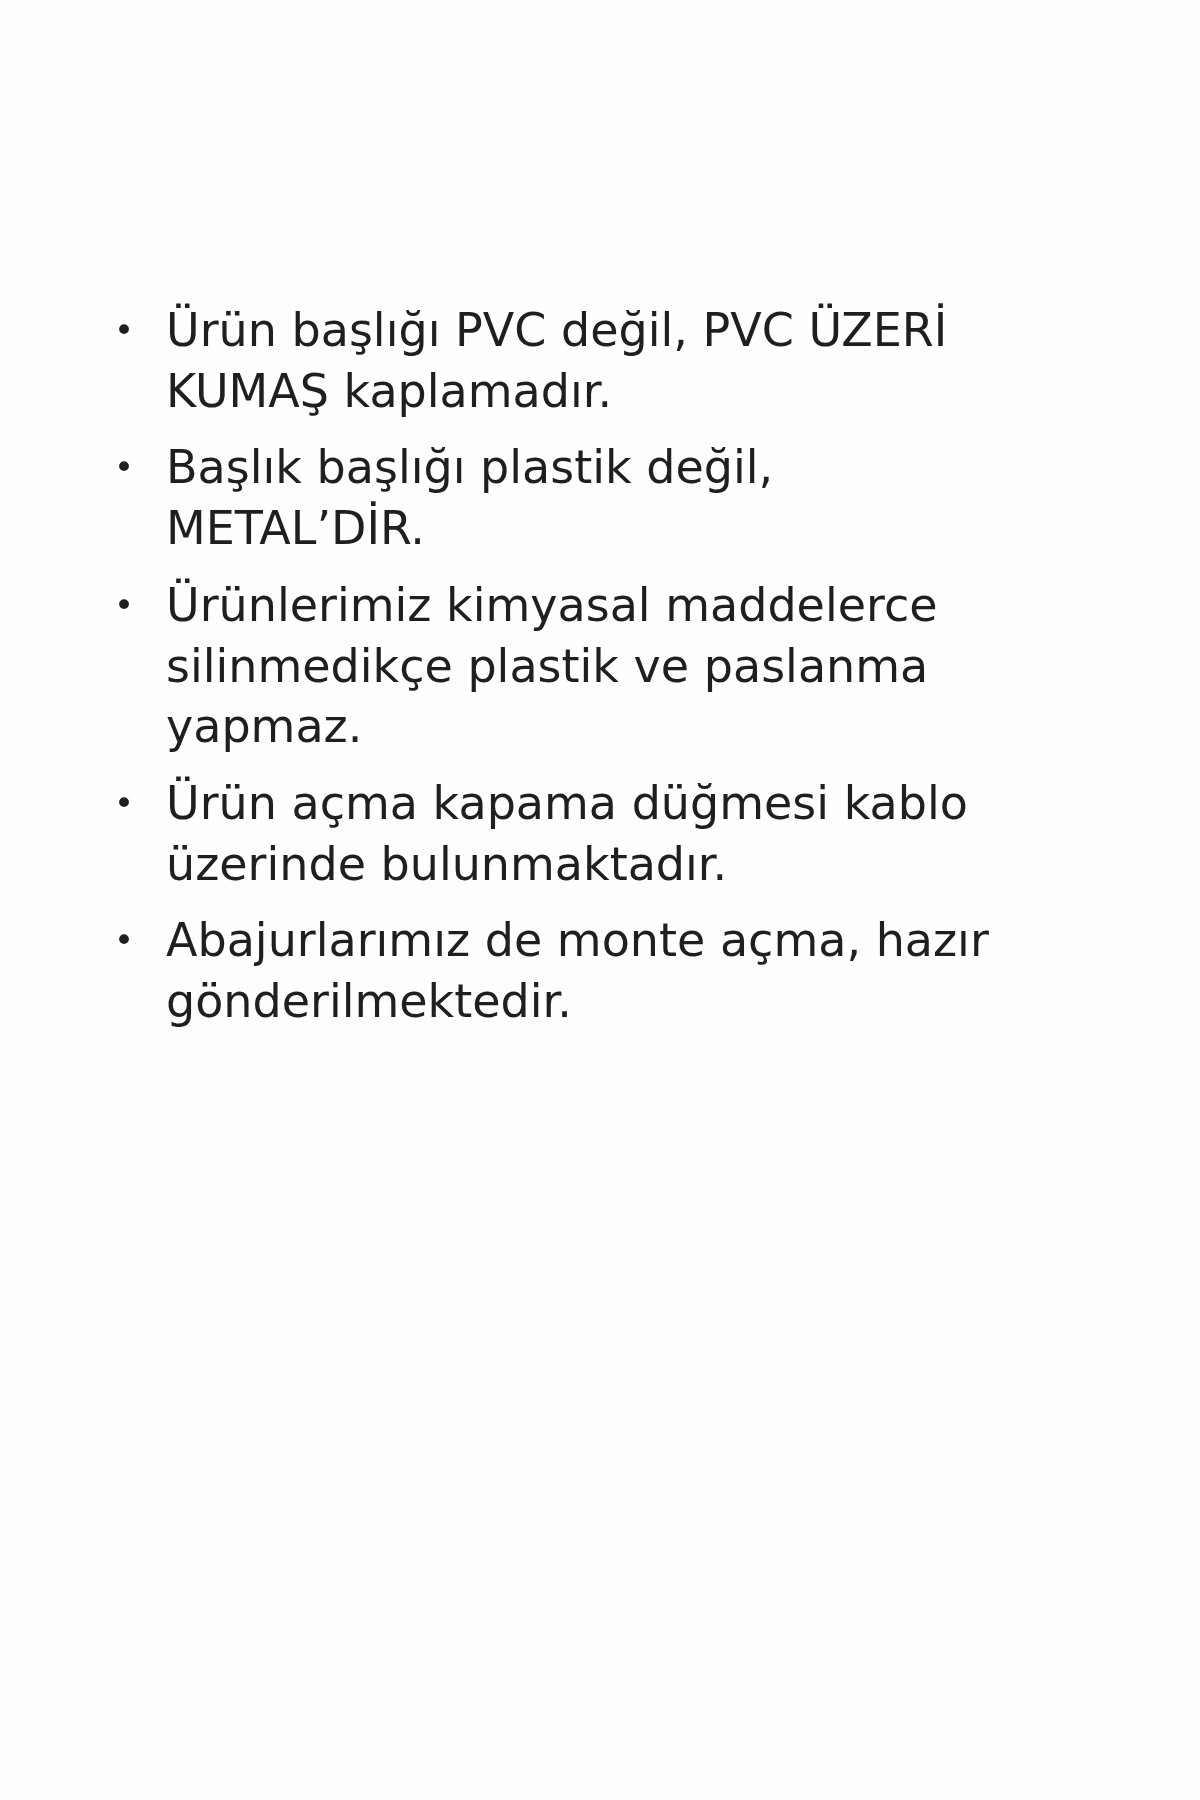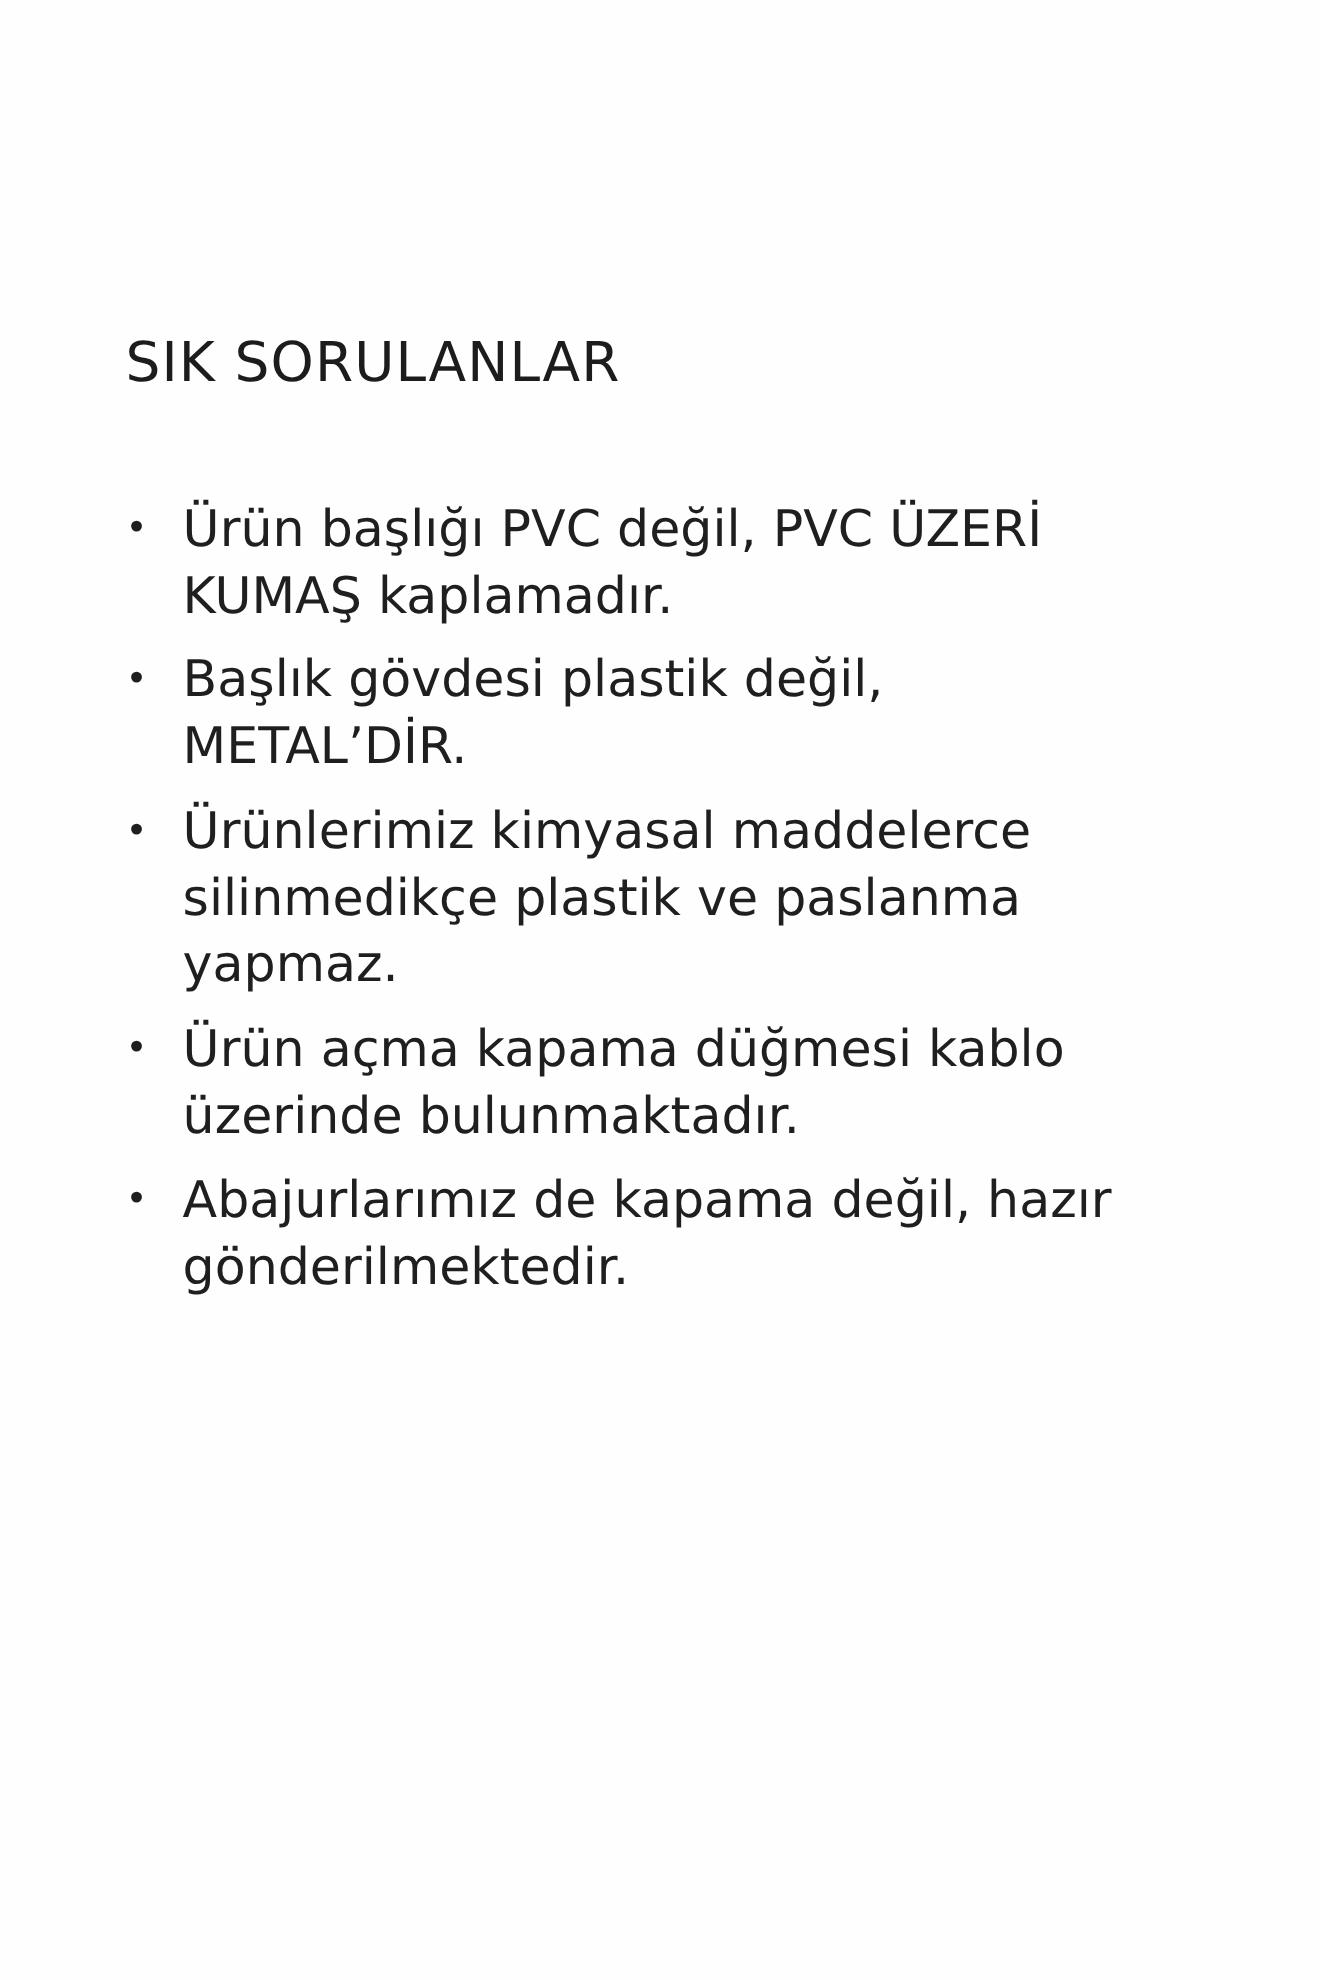--- a/index.html
+++ b/index.html
@@ -50,36 +50,35 @@
   }
   .text {
     flex: 1;
     max-width: 860px;
   }
 </style>
 </head>
 <body>
 
 <div class="page">
-  <h1 class="title">SIK SORULANLAR</h1>
   <ul class="bullets">
     <li class="bullet">
       <span class="marker">•</span>
       <span class="text">Ürün başlığı PVC değil, PVC ÜZERİ KUMAŞ kaplamadır.</span>
     </li>
     <li class="bullet">
       <span class="marker">•</span>
-      <span class="text">Başlık gövdesi plastik değil, METAL’DİR.</span>
+      <span class="text">Başlık başlığı plastik değil, METAL’DİR.</span>
     </li>
     <li class="bullet">
       <span class="marker">•</span>
       <span class="text">Ürünlerimiz kimyasal maddelerce silinmedikçe plastik ve paslanma yapmaz.</span>
     </li>
     <li class="bullet">
       <span class="marker">•</span>
       <span class="text">Ürün açma kapama düğmesi kablo üzerinde bulunmaktadır.</span>
     </li>
     <li class="bullet">
       <span class="marker">•</span>
-      <span class="text">Abajurlarımız de kapama değil, hazır gönderilmektedir.</span>
+      <span class="text">Abajurlarımız de monte açma, hazır gönderilmektedir.</span>
     </li>
   </ul>
 </div>
 
 </body></html>

